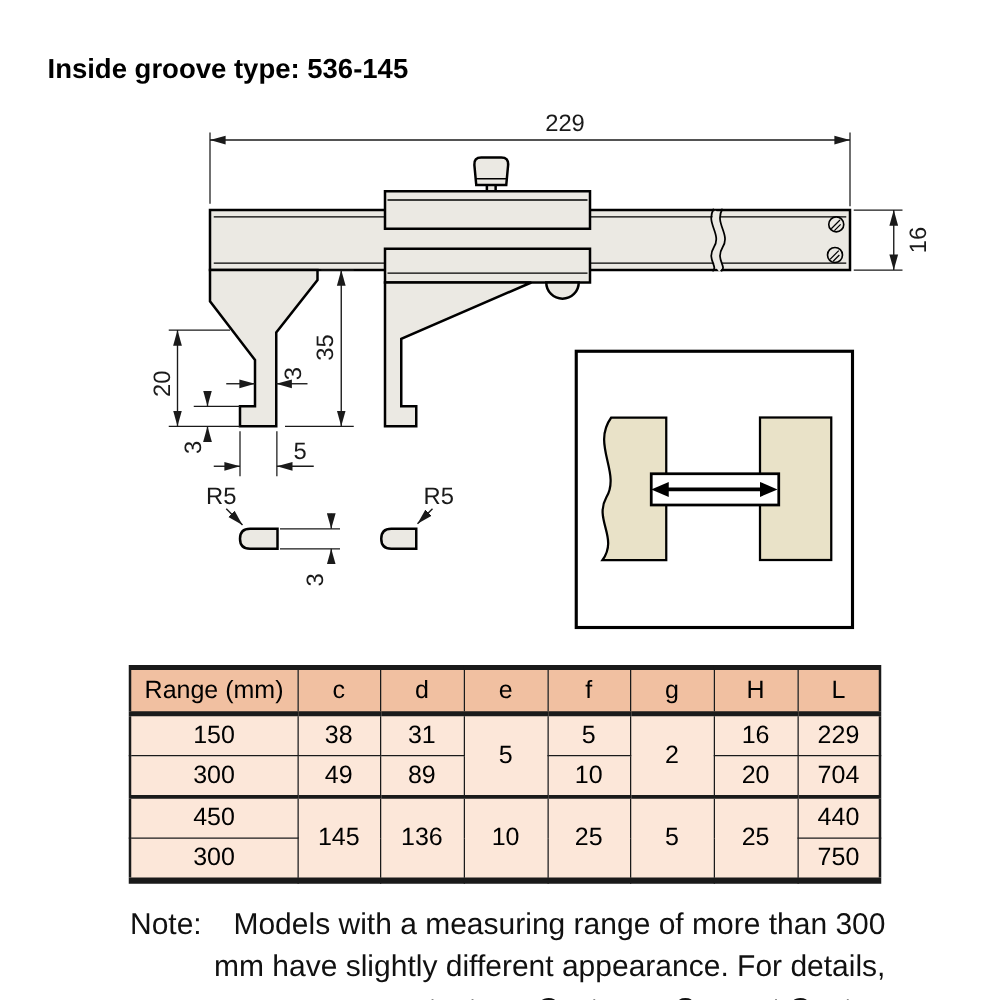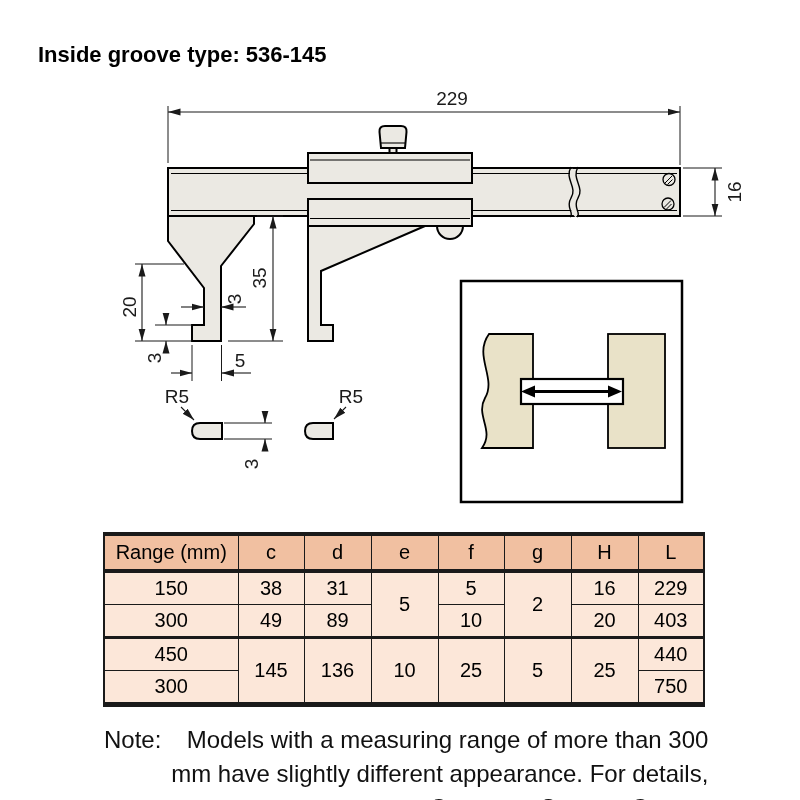--- a/index.html
+++ b/index.html
@@ -207,21 +207,21 @@
           <td rowspan="2">2</td>
           <td>16</td>
           <td>229</td>
         </tr>
         <tr>
           <td>300</td>
           <td>49</td>
           <td>89</td>
           <td>10</td>
           <td>20</td>
-          <td>403</td>
+          <td>704</td>
         </tr>
         <tr class="group-sep">
           <td>450</td>
           <td rowspan="2">145</td>
           <td rowspan="2">136</td>
           <td rowspan="2">10</td>
           <td rowspan="2">25</td>
           <td rowspan="2">5</td>
           <td rowspan="2">25</td>
           <td>440</td>

